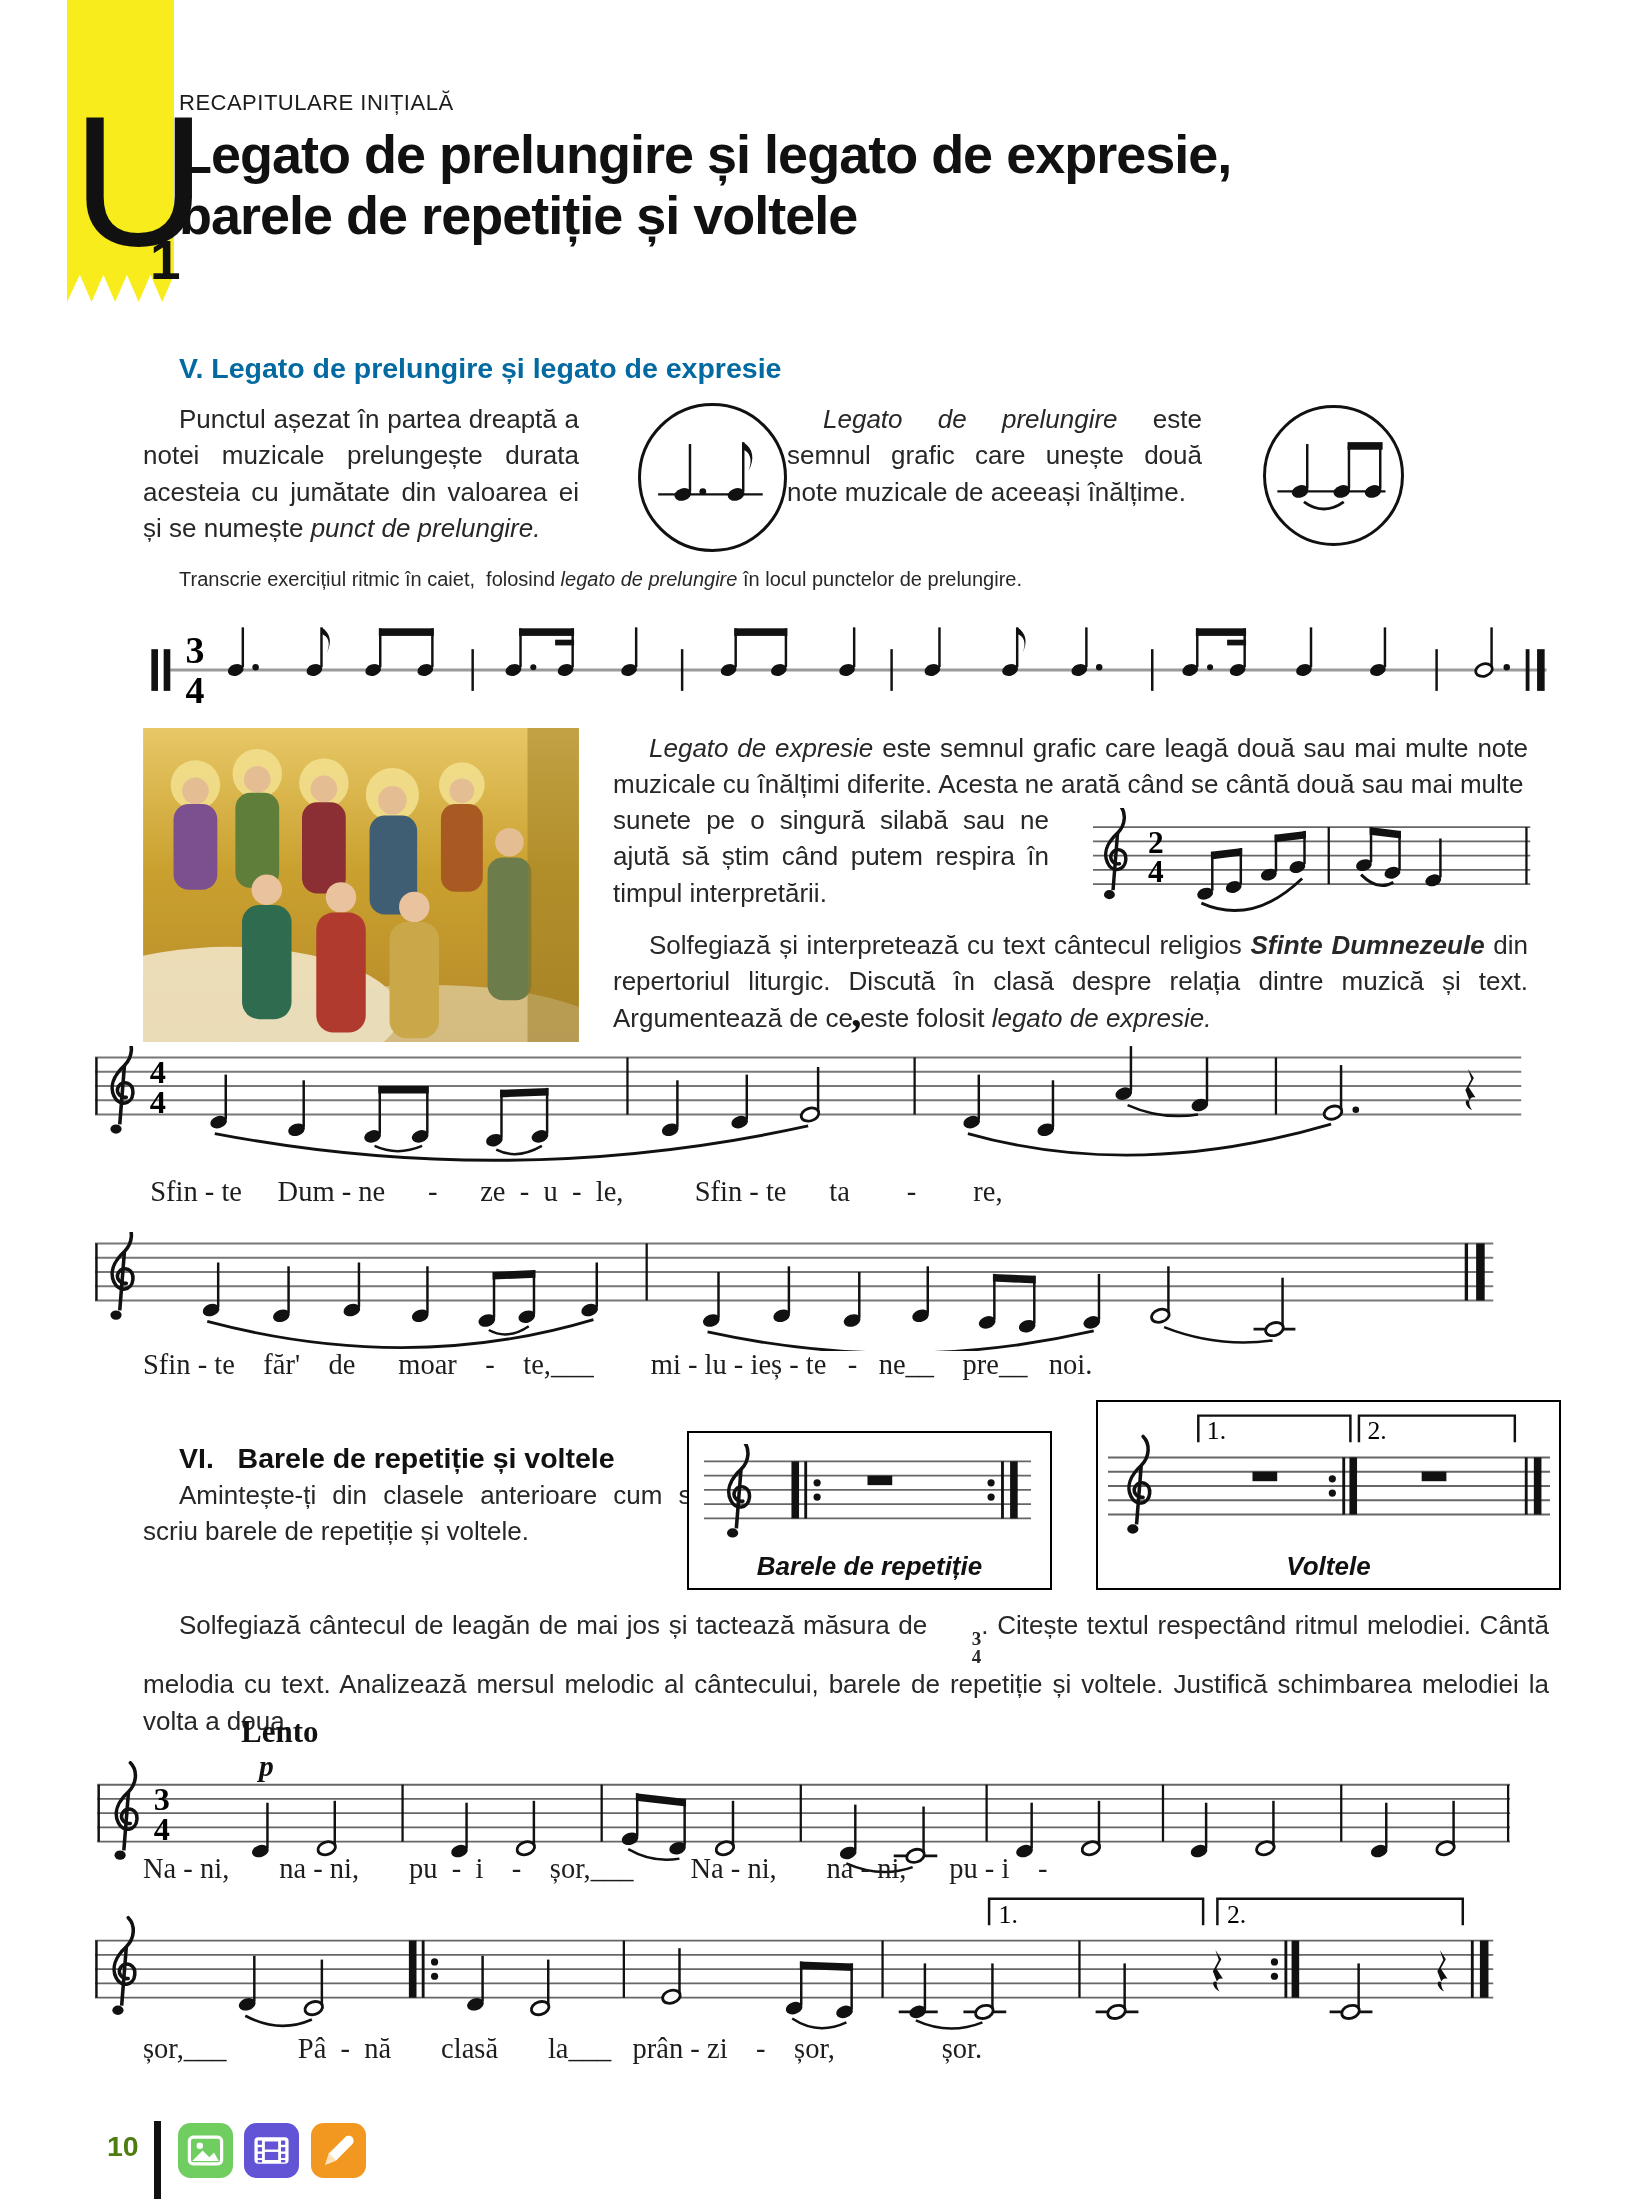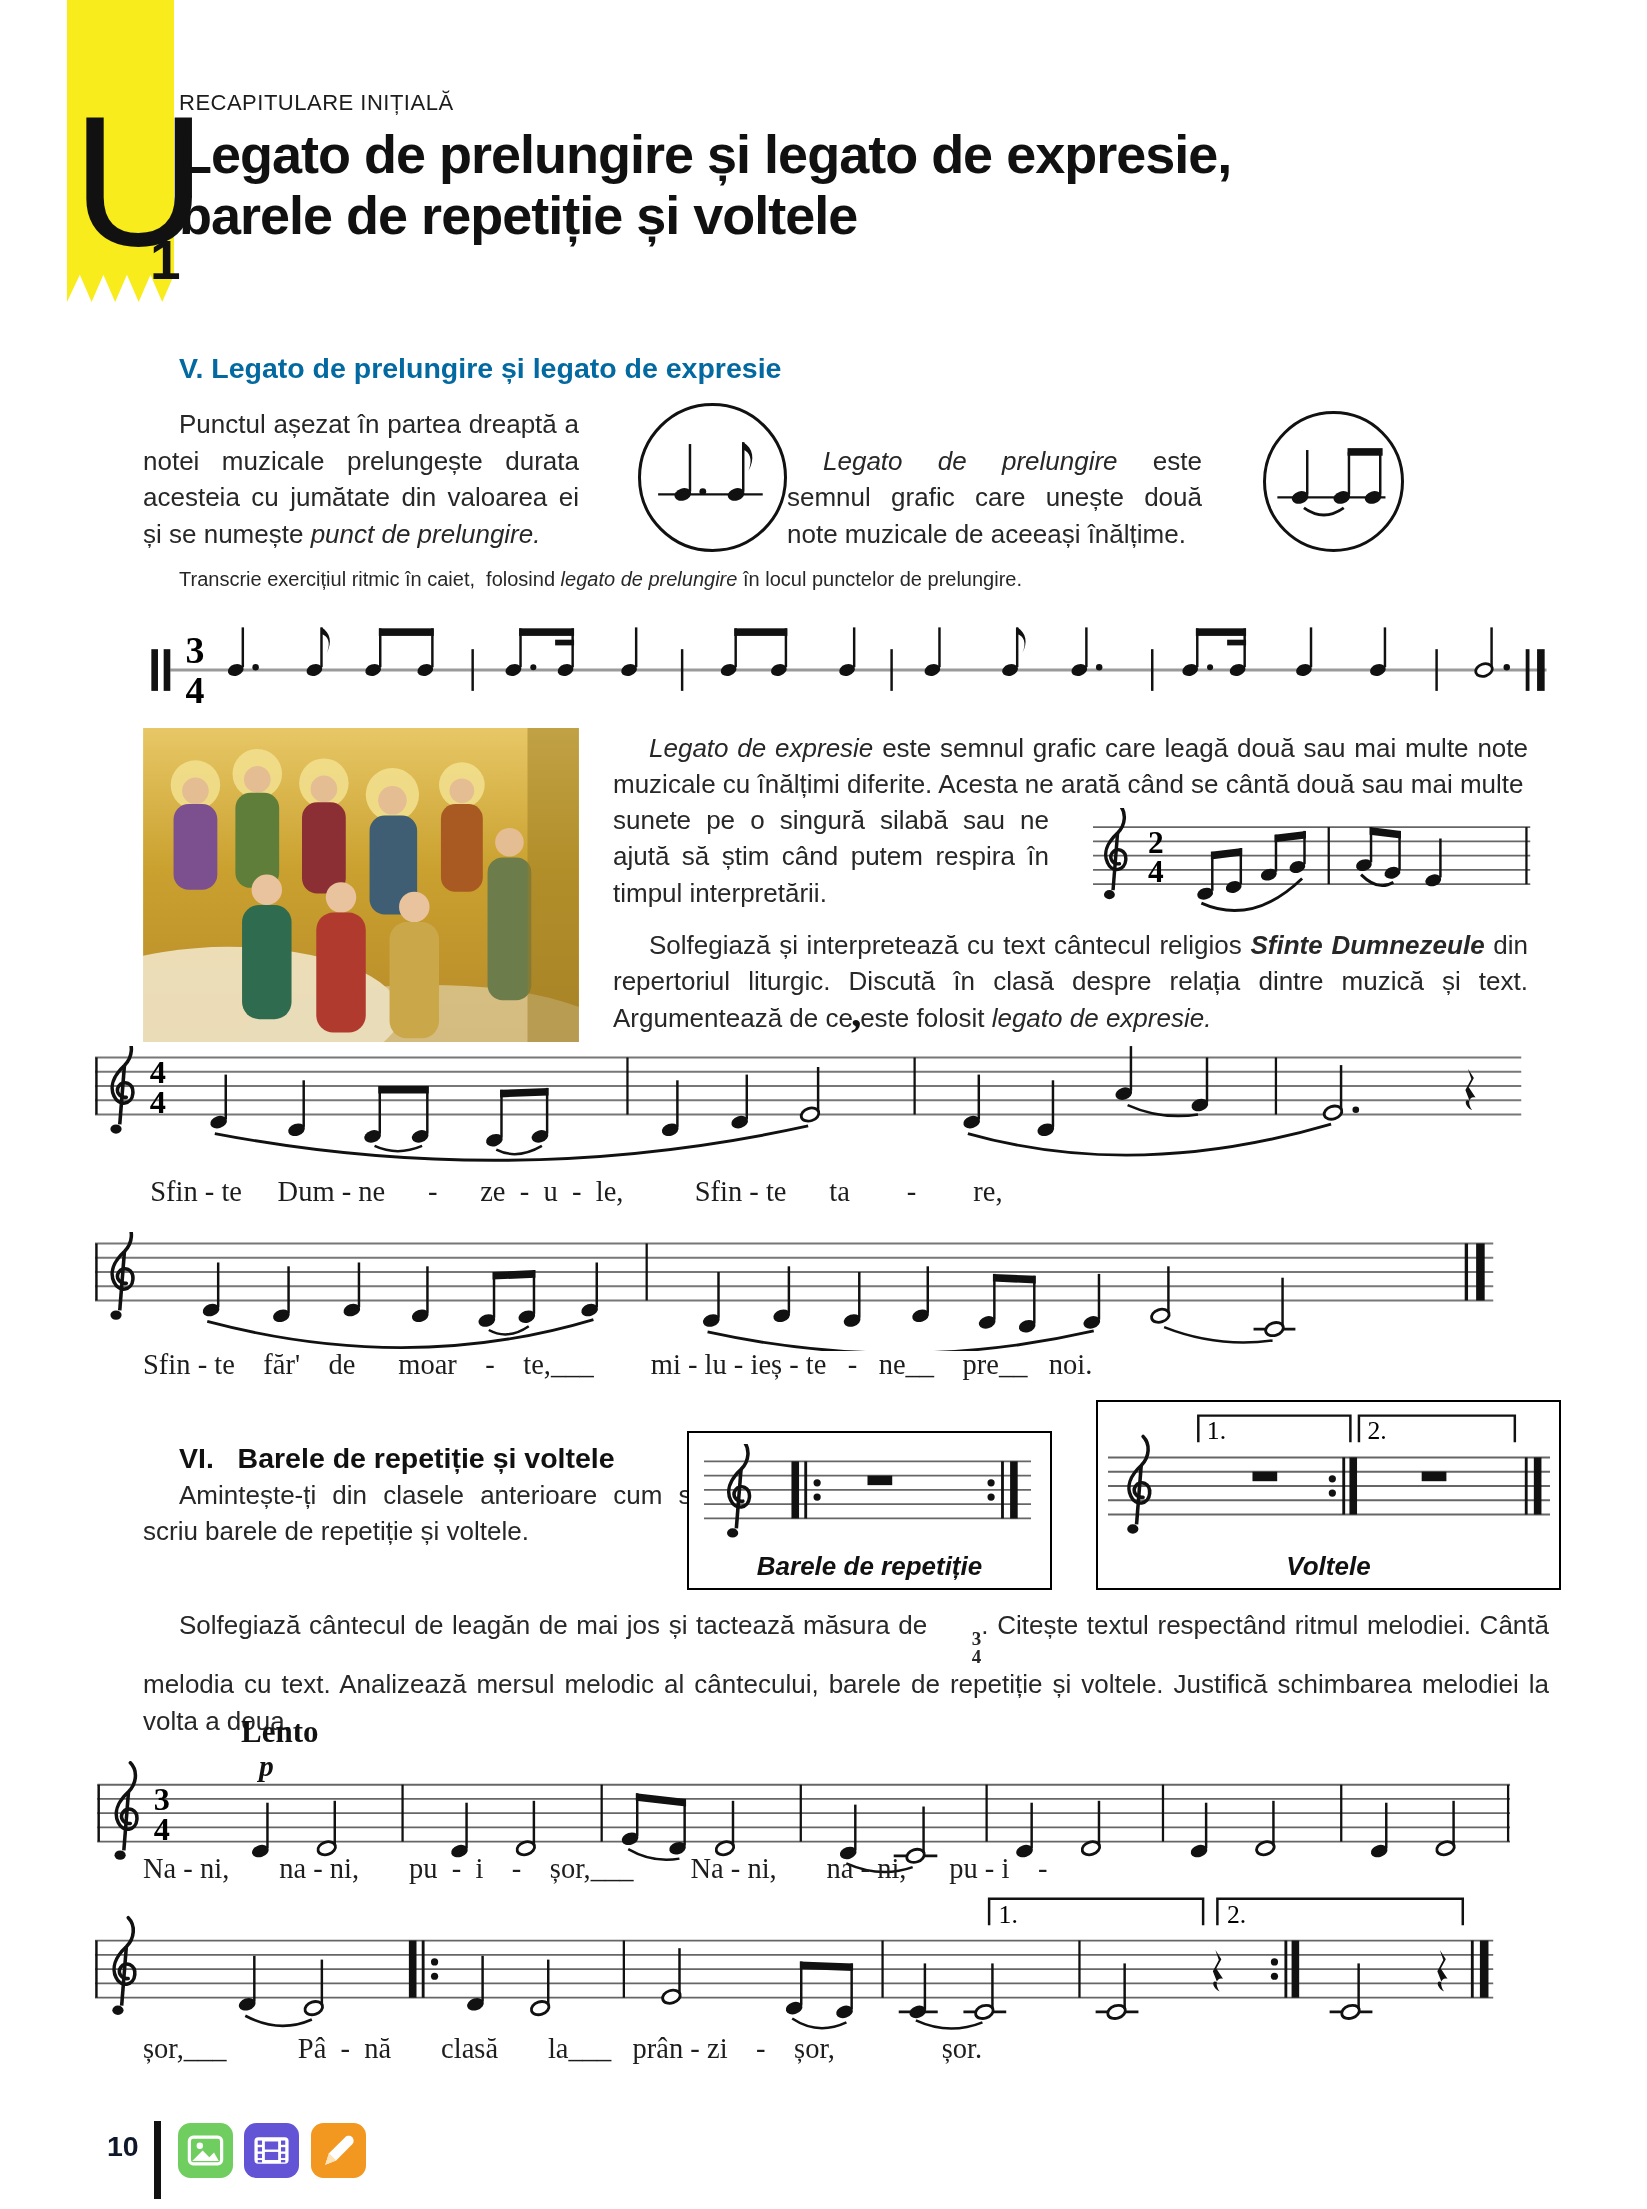--- a/index.html
+++ b/index.html
@@ -11,21 +11,21 @@
   .unit-tab{left:67px;top:0;width:107px;height:302px;background:#f8ec1c;
             clip-path:polygon(0 0,100% 0,100% 91%,89% 100%,78% 91%,67% 100%,56% 91%,45% 100%,34% 91%,23% 100%,12% 91%,0 100%);}
   .unit-letter{left:72px;top:88px;font-size:186px;font-weight:400;line-height:1;color:#111;letter-spacing:-5.7px;}
   .unit-number{left:150px;top:228px;font-size:55px;font-weight:700;color:#111;}
   
   .kicker{left:179px;top:90px;font-size:22px;font-weight:400;letter-spacing:0.5px;color:#1c1c1c;}
   .title{left:179px;top:124px;width:1360px;font-size:54px;font-weight:700;line-height:1.13;letter-spacing:-1px;color:#111;}
   .h-v{left:179px;top:352px;font-size:28.5px;font-weight:700;color:#0369a1;}
   .h-vi{left:179px;top:1442px;font-size:28.5px;font-weight:700;color:#111;}
   .body-txt{font-size:26px;line-height:1.40;text-align:justify;color:#272727;}
-  .row-defs{left:143px;top:401px;width:1408px;display:flex;align-items:flex-end;}
+  .row-defs{left:143px;top:401px;width:1408px;display:flex;align-items:flex-start;}
   .p-defs1{width:436px;}
   .p-defs2{width:415px;margin-left:86px;}
   .circle-ex{border:3.3px solid #111;border-radius:50%;background:#fff;flex:0 0 auto;}
   .c1{width:143px;height:143px;margin-left:59px;margin-top:1.9px;}
   .c2{width:135px;height:135px;margin-left:61px;margin-top:3.8px;}
   .transcribe{left:179px;top:568px;width:1351px;font-size:20px;color:#272727;}
   em.it{font-style:italic;}
   .rhythm{left:143px;top:616px;}
   .icon-img{left:143px;top:728px;width:436px;height:314px;}
   .expresie-a{left:613px;top:730px;width:915px;}
@@ -40,21 +40,21 @@
   .exbox{border:2.9px solid #000;background:#fff;}
   .box1{left:687px;top:1431px;width:361px;height:155px;}
   .box2{left:1096px;top:1400px;width:461px;height:186px;}
   .exbox .lbl{position:absolute;bottom:5.7px;left:0;right:0;text-align:center;
               font-size:26px;font-weight:700;font-style:italic;color:#111;}
   .leagan{left:143px;top:1607px;width:1406px;text-indent:36px;}
   .frac{display:inline-flex;flex-direction:column;align-items:center;vertical-align:-11.4px;
         font-family:"Liberation Serif",serif;font-weight:700;font-size:19px;line-height:.95;}
   .tempo{left:241px;top:1714px;font-family:"Liberation Serif",serif;font-weight:700;font-size:31px;color:#111;}
   .dyn{left:259px;top:1750px;font-family:"Liberation Serif",serif;font-weight:700;font-style:italic;font-size:29.5px;color:#111;}
-  .footer-num{left:107px;top:2130px;font-size:28.5px;font-weight:700;color:#0f172a;}
+  .footer-num{left:107px;top:2130px;font-size:28.5px;font-weight:700;color:#4d7c0f;}
   .footer-bar{left:154px;top:2121px;width:6.7px;height:78px;background:#111;}
   .fico{width:55px;height:55px;border-radius:12.4px;top:2123px;}
 </style>
 </head>
 <body>
 
 <svg width="0" height="0" style="position:absolute" aria-hidden="true">
   <symbol id="clef" viewBox="0 0 44 120">
     <path d="M27 4 C35 12 34 26 25 35 C13 46 9 58 14 68 C19 79 33 77 34 65 C35 54 24 50 19 57 C15 63 20 70 27 69" fill="none" stroke="#111" stroke-width="3.8" stroke-linecap="round"></path>
     <path d="M25 35 L20 98" fill="none" stroke="#111" stroke-width="3.8"></path>

